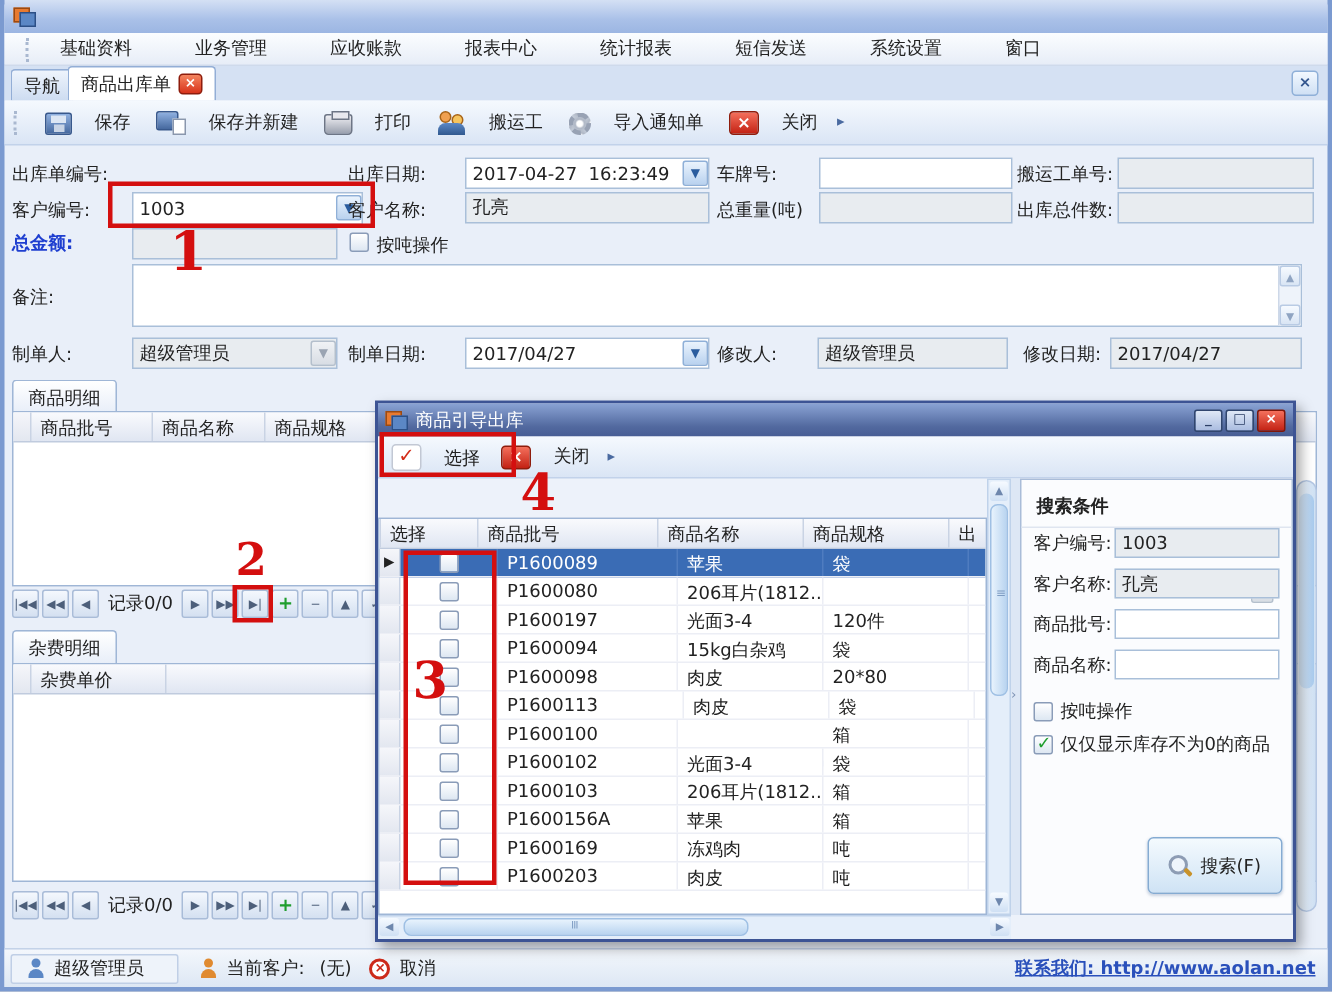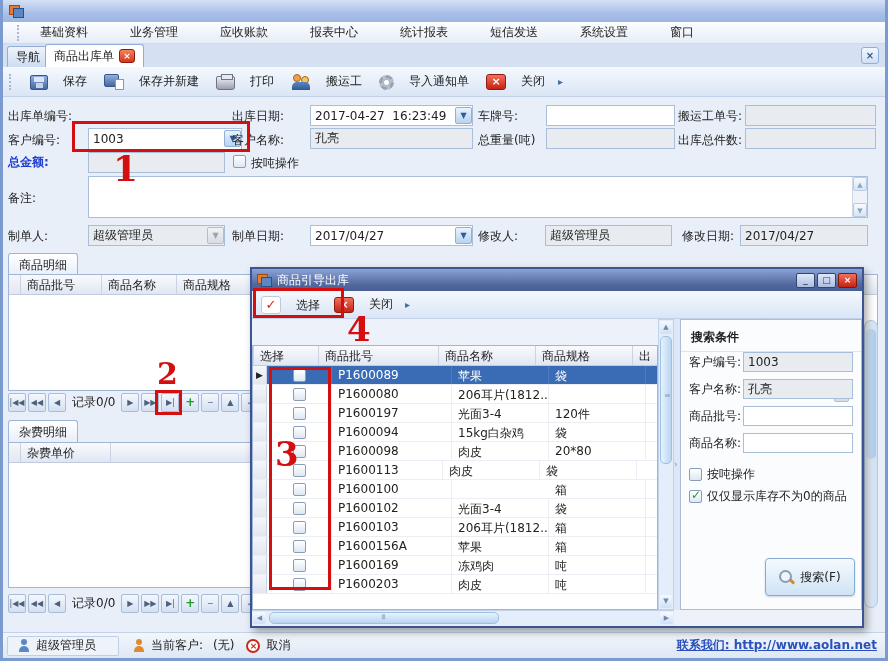--- a/index.html
+++ b/index.html
@@ -408,21 +408,21 @@
             </div>
             <div class="dcell" style="width: 120px;">P1600098</div>
             <div class="dcell" style="width: 97px;">肉皮</div>
             <div class="dcell" style="width: 97px;">20*80</div>
           </div>
           <div class="drow">
             <div class="ind"></div>
             <div class="dcell c-sel" style="width: 65px;">
               <span class="cb"></span>
             </div>
-            <div class="dcell" style="width: 111px;">P1600113</div>
+            <div class="dcell" style="width: 124px;">P1600113</div>
             <div class="dcell" style="width: 97px;">肉皮</div>
             <div class="dcell" style="width: 97px;">袋</div>
           </div>
           <div class="drow">
             <div class="ind"></div>
             <div class="dcell c-sel" style="width: 65px;">
               <span class="cb"></span>
             </div>
             <div class="dcell" style="width: 120px;">P1600100</div>
             <div class="dcell" style="width: 97px; margin-top: 27px;">qq</div>

